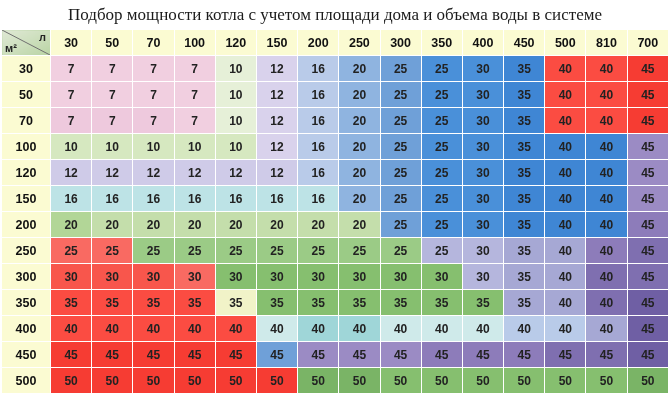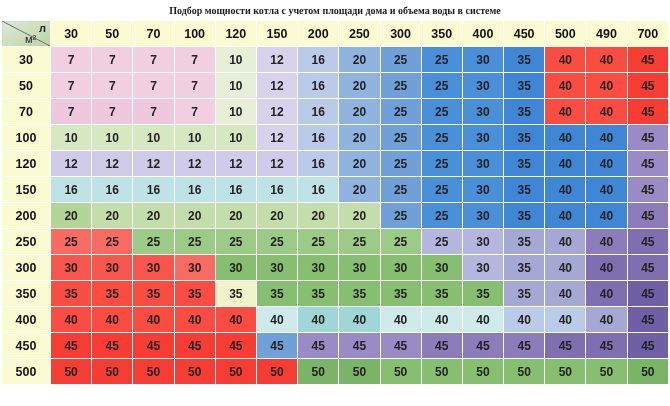--- a/index.html
+++ b/index.html
@@ -19,22 +19,22 @@
   #watermark span{
     font-family:"Liberation Sans", sans-serif;
     font-size:62px;font-weight:bold;
     color:#f05a5a;opacity:.20;
     letter-spacing:1px;
     white-space:nowrap;
   }
   #title{
     position:relative;z-index:2;
     text-align:center;
-    font-size:10px;
-    font-weight:bold;
+    font-size:17px;
+    font-weight:normal;
     color:#1b1b1b;
     padding:5px 0 4px 0;
     font-family:"Liberation Serif", serif;
   }
   #tablewrap{position:relative;z-index:2;padding:0 1px;}
   table{
     border-collapse:collapse;
     width:668px;
     table-layout:fixed;
   }
@@ -56,21 +56,21 @@
     color:#222;
     font-size:11px;
   }
   th.corner .slash{
     position:absolute;left:0;top:0;width:100%;height:100%;
   }
   th.corner .lbl-l{
     position:absolute;right:4px;top:1px;font-size:11px;font-weight:bold;
   }
   th.corner .lbl-m{
-    position:absolute;left:3px;bottom:1px;font-size:11px;font-weight:normal;margin-left:20px;
+    position:absolute;left:3px;bottom:1px;font-size:11px;font-weight:bold;
   }
   th.colhead{
     background:#fbfbd2;
     color:#111;
     font-size:12.5px;
   }
   th.rowhead{
     background:#fbfbd2;
     color:#111;
     font-size:12.5px;
@@ -134,21 +134,21 @@
           <th class="colhead">100</th>
           <th class="colhead">120</th>
           <th class="colhead">150</th>
           <th class="colhead">200</th>
           <th class="colhead">250</th>
           <th class="colhead">300</th>
           <th class="colhead">350</th>
           <th class="colhead">400</th>
           <th class="colhead">450</th>
           <th class="colhead">500</th>
-          <th class="colhead">490</th>
+          <th class="colhead">810</th>
           <th class="colhead">700</th>
         </tr>
     </thead>
     <tbody>
         <tr>
           <th class="rowhead">30</th>
           <td class="c-pink1">7</td>
           <td class="c-pink1">7</td>
           <td class="c-pink1">7</td>
           <td class="c-pink1">7</td>

